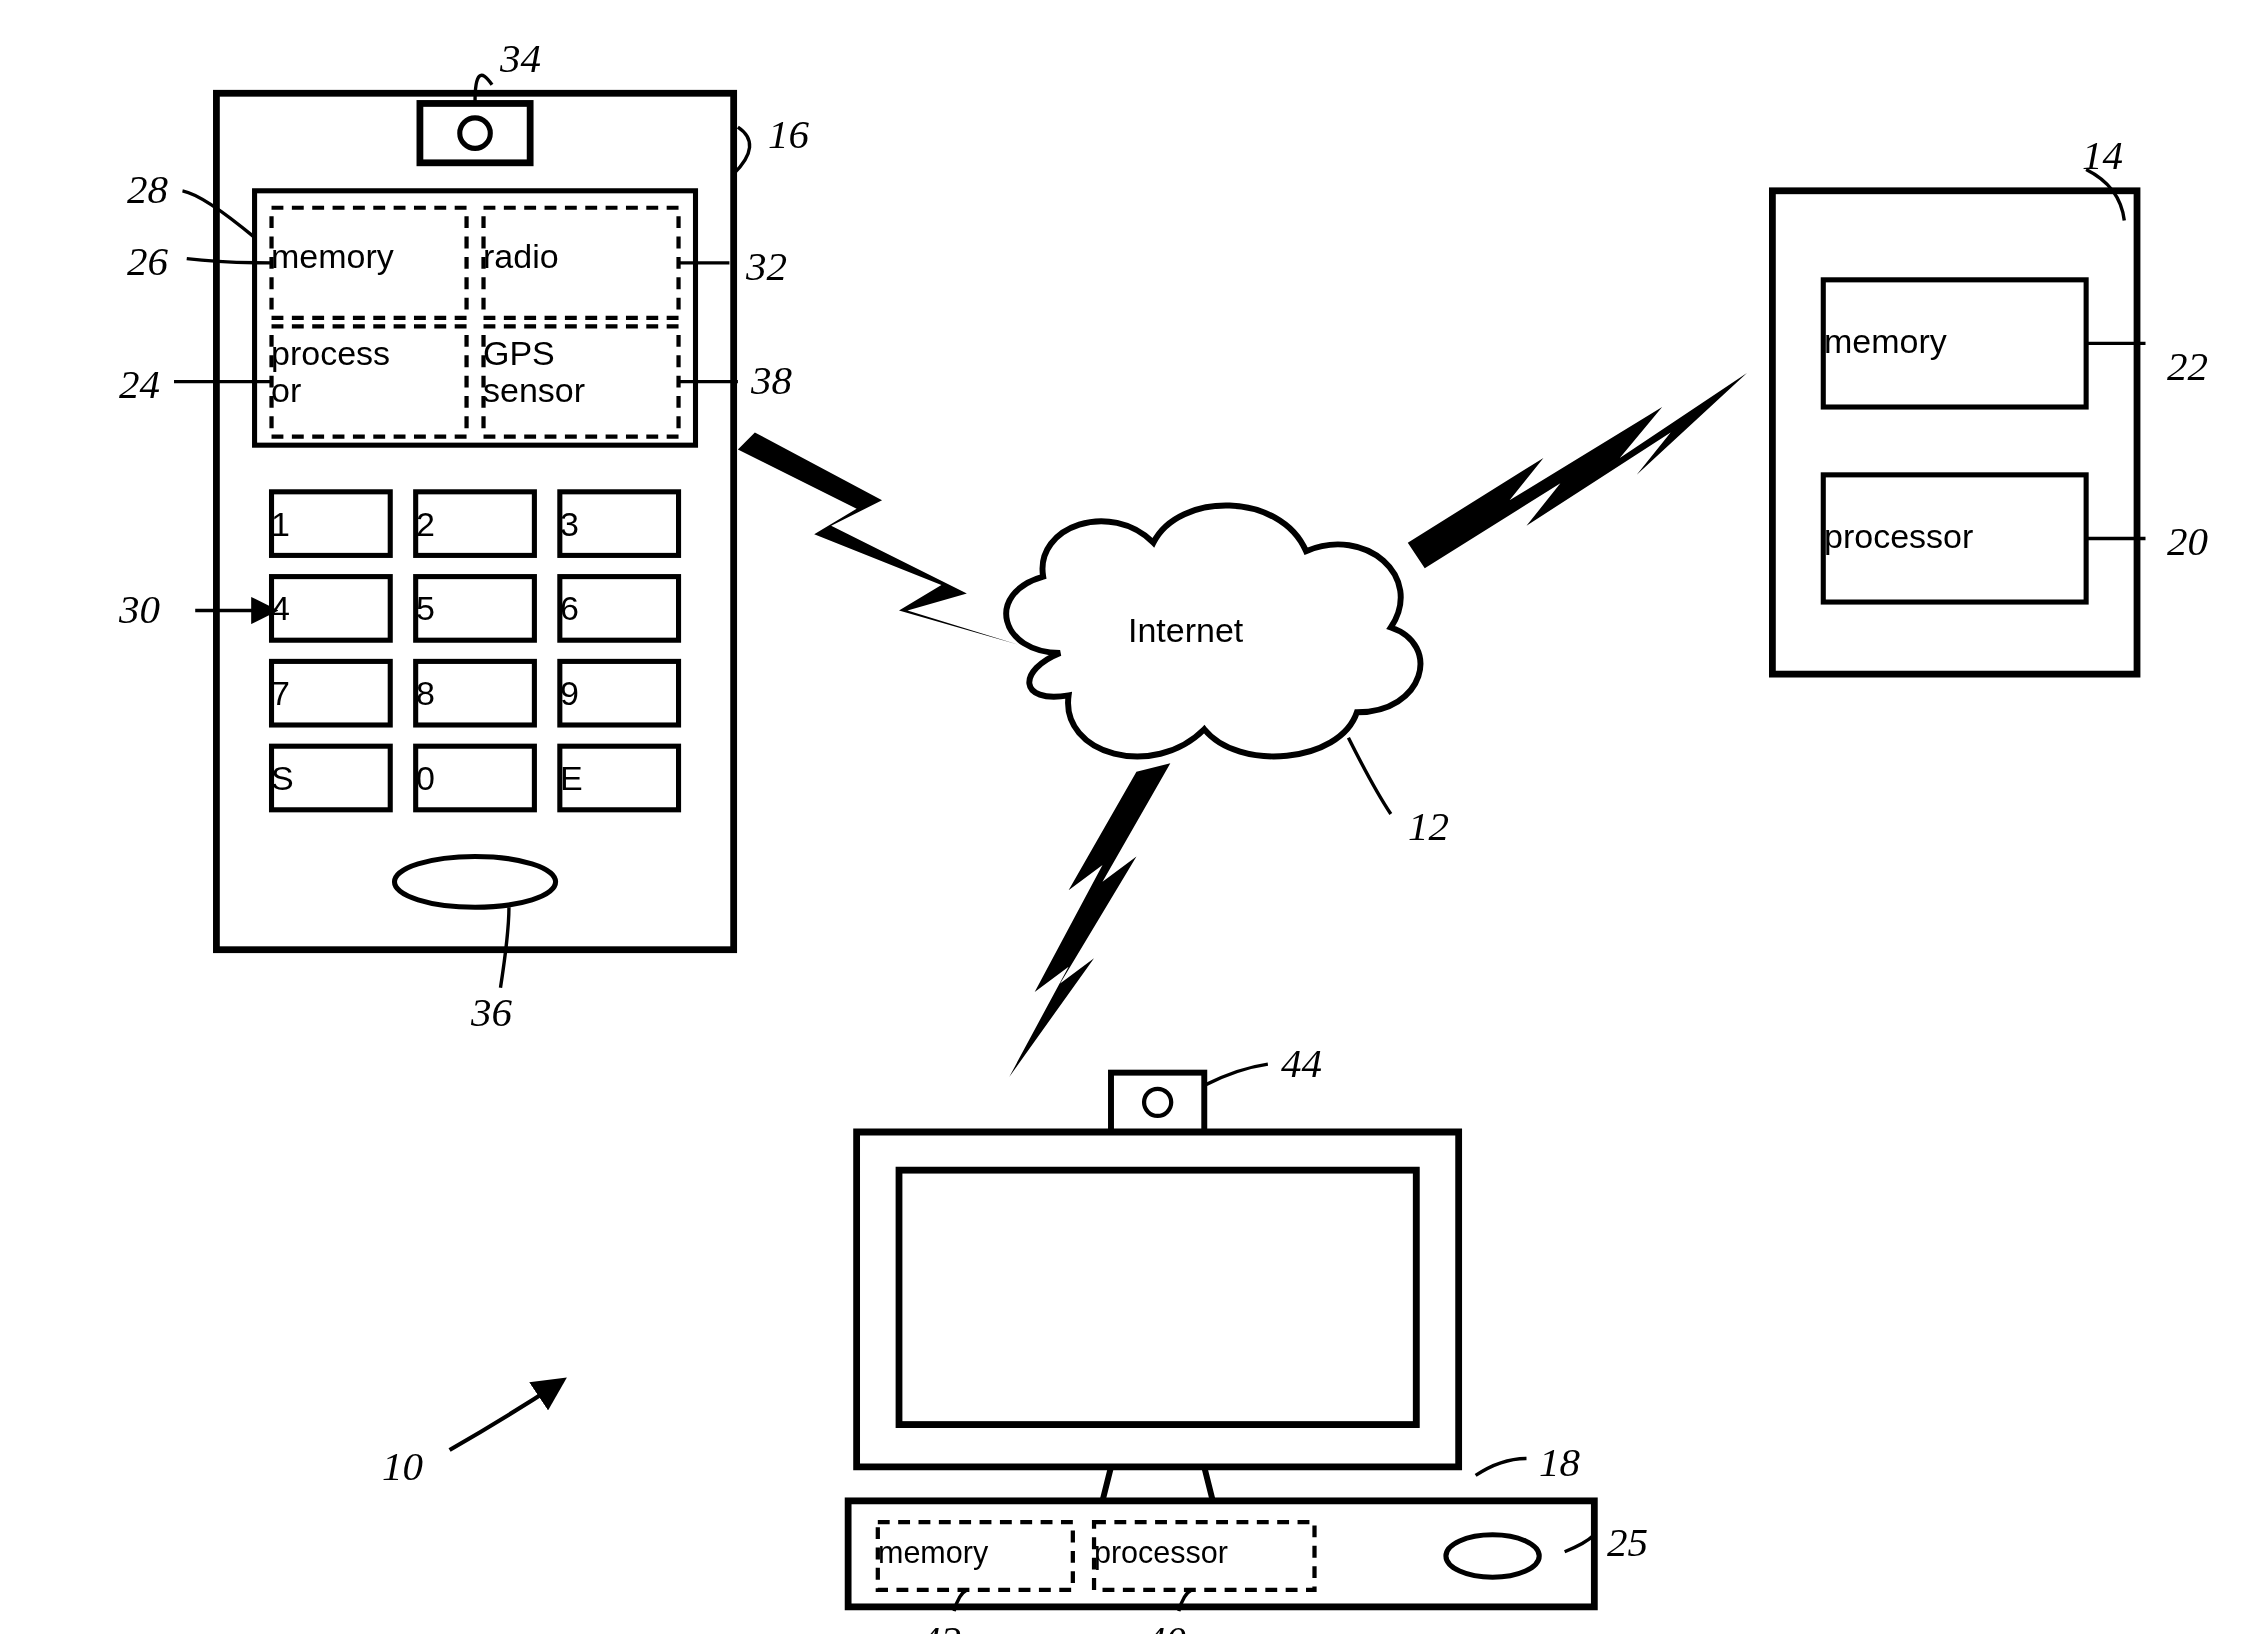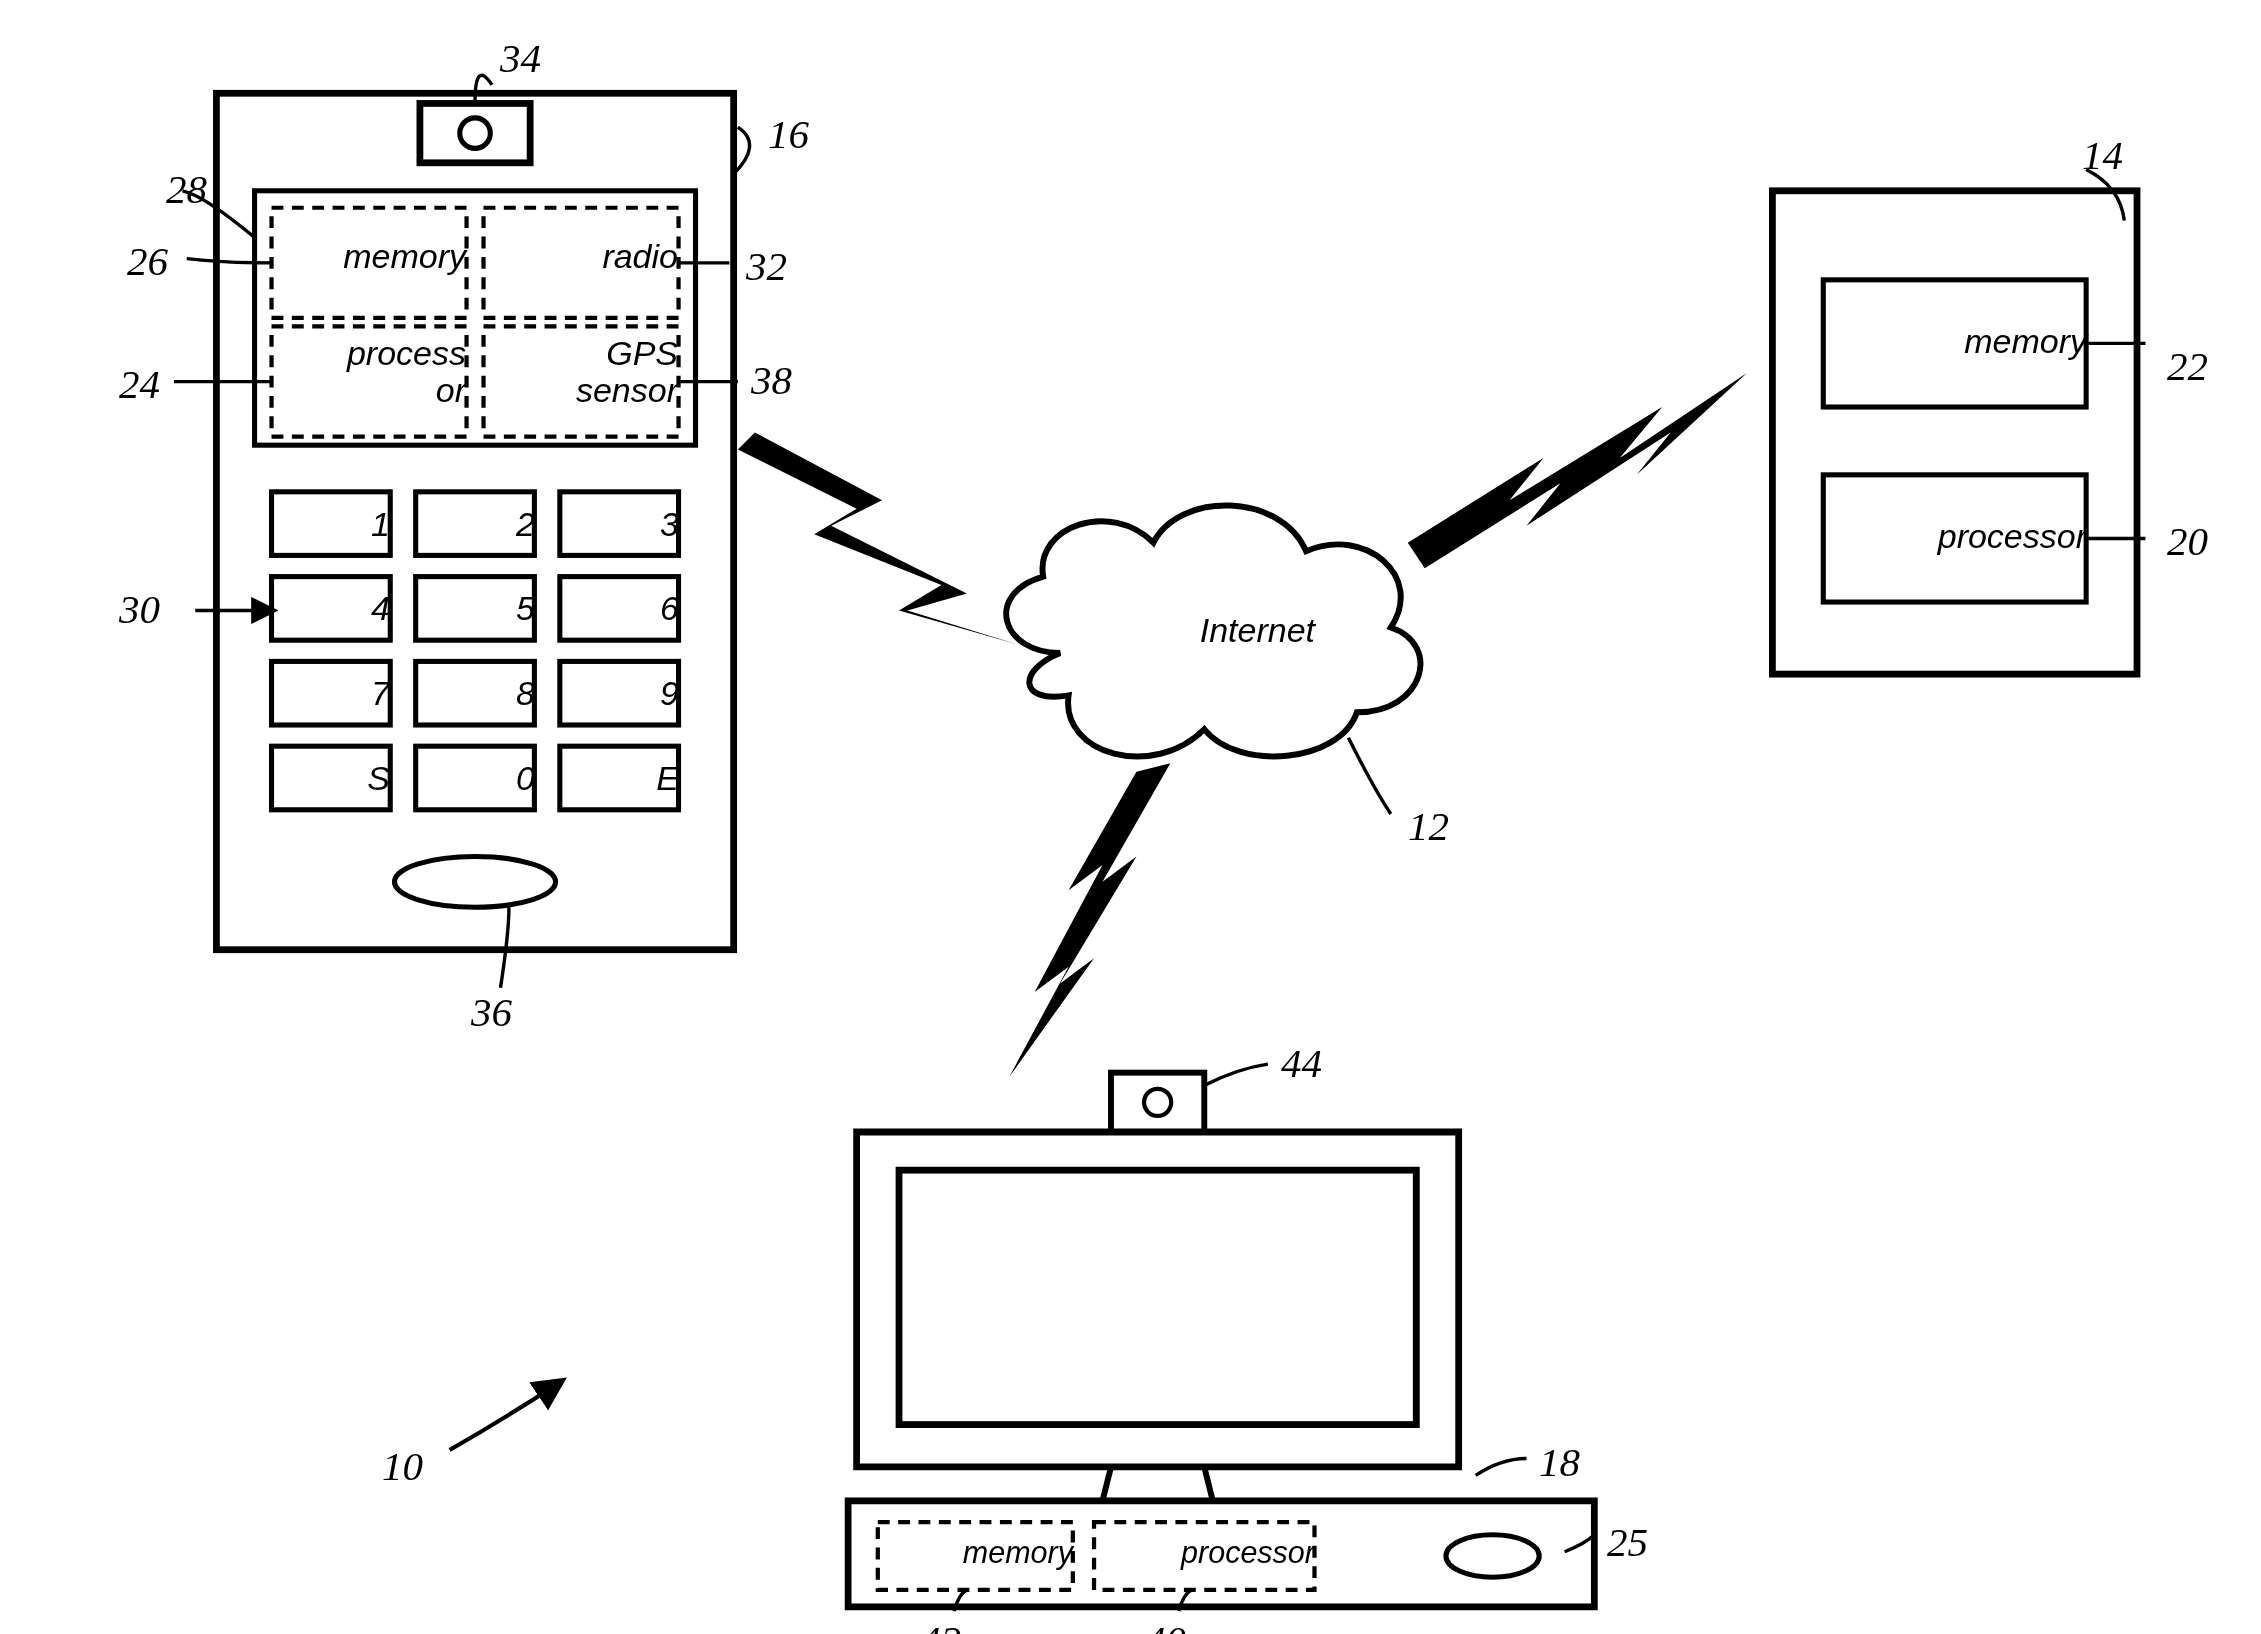--- a/index.html
+++ b/index.html
@@ -15,22 +15,21 @@
   }
   .label {
     position: absolute;
     font-style: italic;
     font-size: 41px;
     font-family: "Times New Roman", serif;
     color: #000;
   }
   .block-text {
     font-size: 34px;
-    text-align: right;
-    font-style: italic;
+    text-align: left;
   }
   svg { position: absolute; left:0; top:0; }
 </style>
 </head>
 <body>
 
 <div class="canvas">
 
 <svg width="2261" height="1634" viewBox="0 0 2666 1927">
   <defs>
@@ -143,21 +142,21 @@
 <div class="block-text" style="position:absolute;left:1128px;top:611px;width:187px;">Internet</div>
 
 <div class="block-text" style="position:absolute;left:1824px;top:322px;width:263px;">memory</div>
 <div class="block-text" style="position:absolute;left:1824px;top:517px;width:263px;">processor</div>
 
 <div class="block-text" style="position:absolute;left:878px;top:1535px;width:195px;font-size:30.5px;">memory</div>
 <div class="block-text" style="position:absolute;left:1094px;top:1535px;width:221px;font-size:30.5px;">processor</div>
 
 <div class="label" style="left:500px;top:34px;">34</div>
 <div class="label" style="left:768px;top:110px;">16</div>
-<div class="label" style="left:127px;top:165px;margin-left:39px;">28</div>
+<div class="label" style="left:127px;top:165px;">28</div>
 <div class="label" style="left:127px;top:237px;">26</div>
 <div class="label" style="left:746px;top:242px;">32</div>
 <div class="label" style="left:119px;top:360px;">24</div>
 <div class="label" style="left:751px;top:356px;">38</div>
 <div class="label" style="left:119px;top:585px;">30</div>
 <div class="label" style="left:471px;top:988px;text-align:center;">36</div>
 
 <div class="label" style="left:1408px;top:802px;">12</div>
 
 <div class="label" style="left:2082px;top:131px;">14</div>

